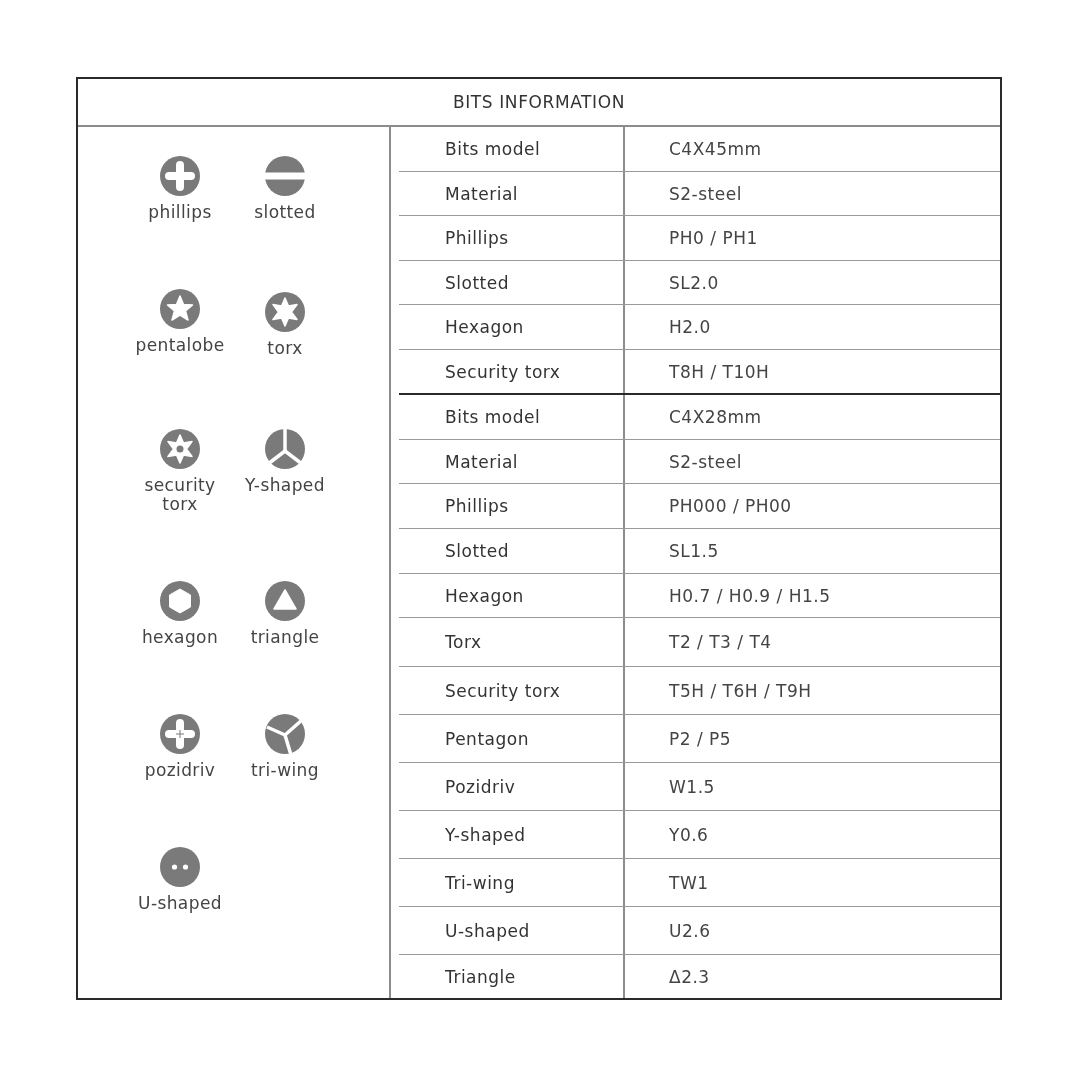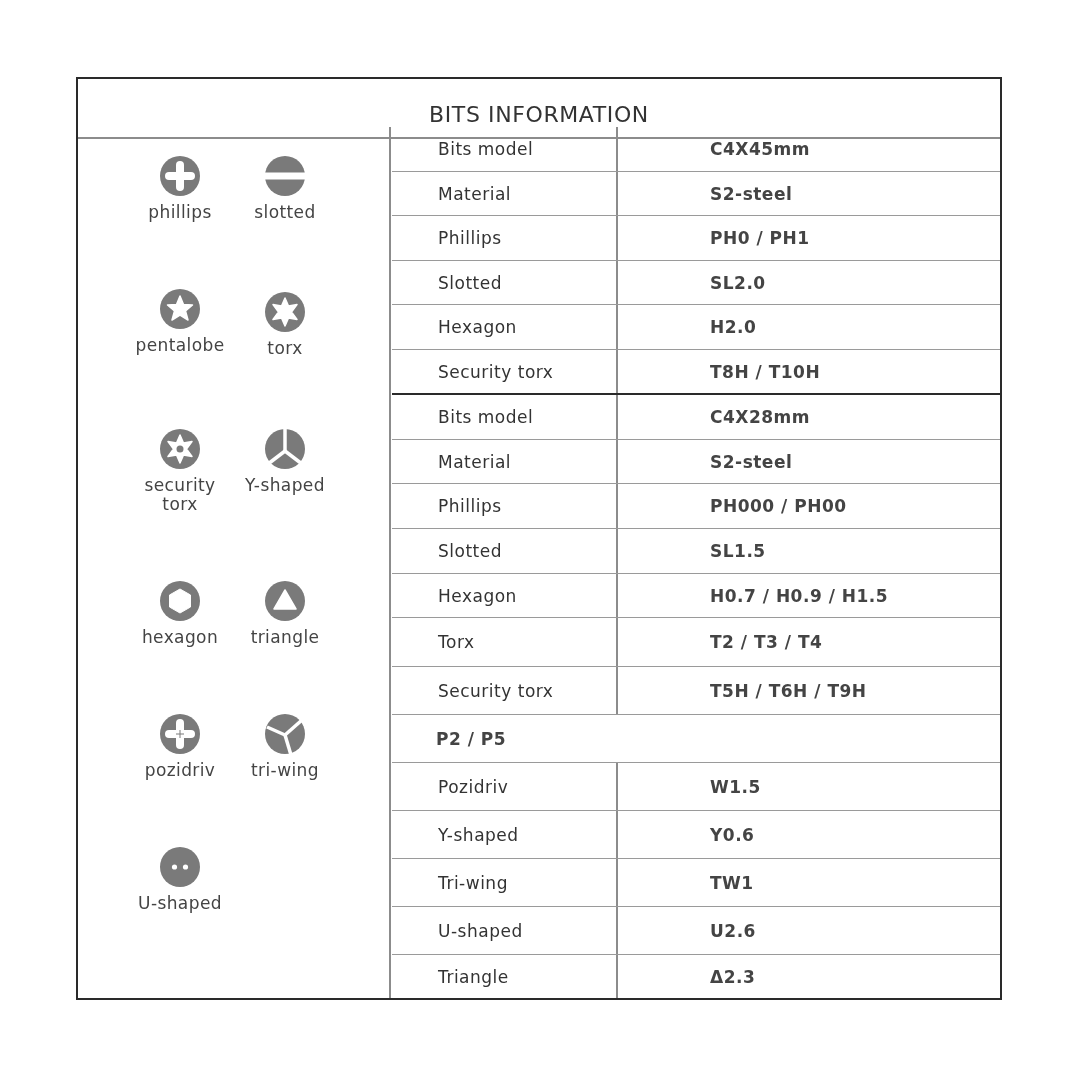--- a/index.html
+++ b/index.html
@@ -1,28 +1,28 @@
 <!DOCTYPE html>
 <html><head>
 <meta charset="utf-8">
 <style>
   html,body{margin:0;padding:0;background:#fff;}
   body{width:1080px;height:1080px;position:relative;font-family:"DejaVu Sans","Liberation Sans",sans-serif;color:#3a3a3a;}
   .frame{position:absolute;left:76px;top:77px;width:926px;height:923px;border:2px solid #2a2a2a;box-sizing:border-box;}
-  .title{position:absolute;left:0;top:0;width:100%;height:48px;border-bottom:2px solid #8c8c8c;box-sizing:border-box;display:flex;align-items:center;justify-content:center;font-size:22px;letter-spacing:0.6px;color:#333;margin-top:12px;}
+  .title{position:absolute;left:0;top:0;width:100%;height:48px;border-bottom:2px solid #8c8c8c;box-sizing:border-box;display:flex;align-items:center;justify-content:center;font-size:17px;letter-spacing:0.6px;color:#333;}
   .left{position:absolute;left:0;top:48px;width:313px;bottom:0;border-right:2px solid #8c8c8c;box-sizing:border-box;}
   .icon-cell{position:absolute;width:110px;text-align:center;}
   .icon-cell svg{display:block;margin:0 auto;}
   .icon-label{font-size:17px;color:#444;letter-spacing:0.4px;line-height:19px;margin-top:6px;}
   .table{position:absolute;left:313px;top:48px;right:0;bottom:0;}
-  .row{position:absolute;left:1px;right:0;border-bottom:1px solid #9a9a9a;box-sizing:border-box;display:flex;align-items:center;font-size:17px;letter-spacing:0.5px;gap:48px;}
+  .row{position:absolute;left:8px;right:0;border-bottom:1px solid #9a9a9a;box-sizing:border-box;display:flex;align-items:center;font-size:17px;letter-spacing:0.5px;}
   .row.group-end{border-bottom:2px solid #2a2a2a;}
   .row.last{border-bottom:none;}
   .k{width:226px;padding-left:46px;box-sizing:border-box;color:#333;height:100%;display:flex;align-items:center;border-right:2px solid #8c8c8c;}
-  .v{padding-left:44px;color:#444;font-weight:700;}
+  .v{padding-left:44px;color:#444;font-weight:400;}
 </style>
 </head>
 <body>
 
 <div class="frame">
   <div class="title">BITS INFORMATION</div>
 
   <div class="left">
 
     <div class="icon-cell" style="left:47px;top:28px;">
@@ -168,20 +168,21 @@
       </div>
     <div class="row" style="top:491px;height:49px;">
         <div class="k">Torx</div>
         <div class="v">T2 / T3 / T4</div>
       </div>
     <div class="row" style="top:540px;height:48px;">
         <div class="k">Security torx</div>
         <div class="v">T5H / T6H / T9H</div>
       </div>
     <div class="row" style="top:588px;height:48px;">
+        <div class="k">Pentagon</div>
         <div class="v">P2 / P5</div>
       </div>
     <div class="row" style="top:636px;height:48px;">
         <div class="k">Pozidriv</div>
         <div class="v">W1.5</div>
       </div>
     <div class="row" style="top:684px;height:48px;">
         <div class="k">Y-shaped</div>
         <div class="v">Y0.6</div>
       </div>

